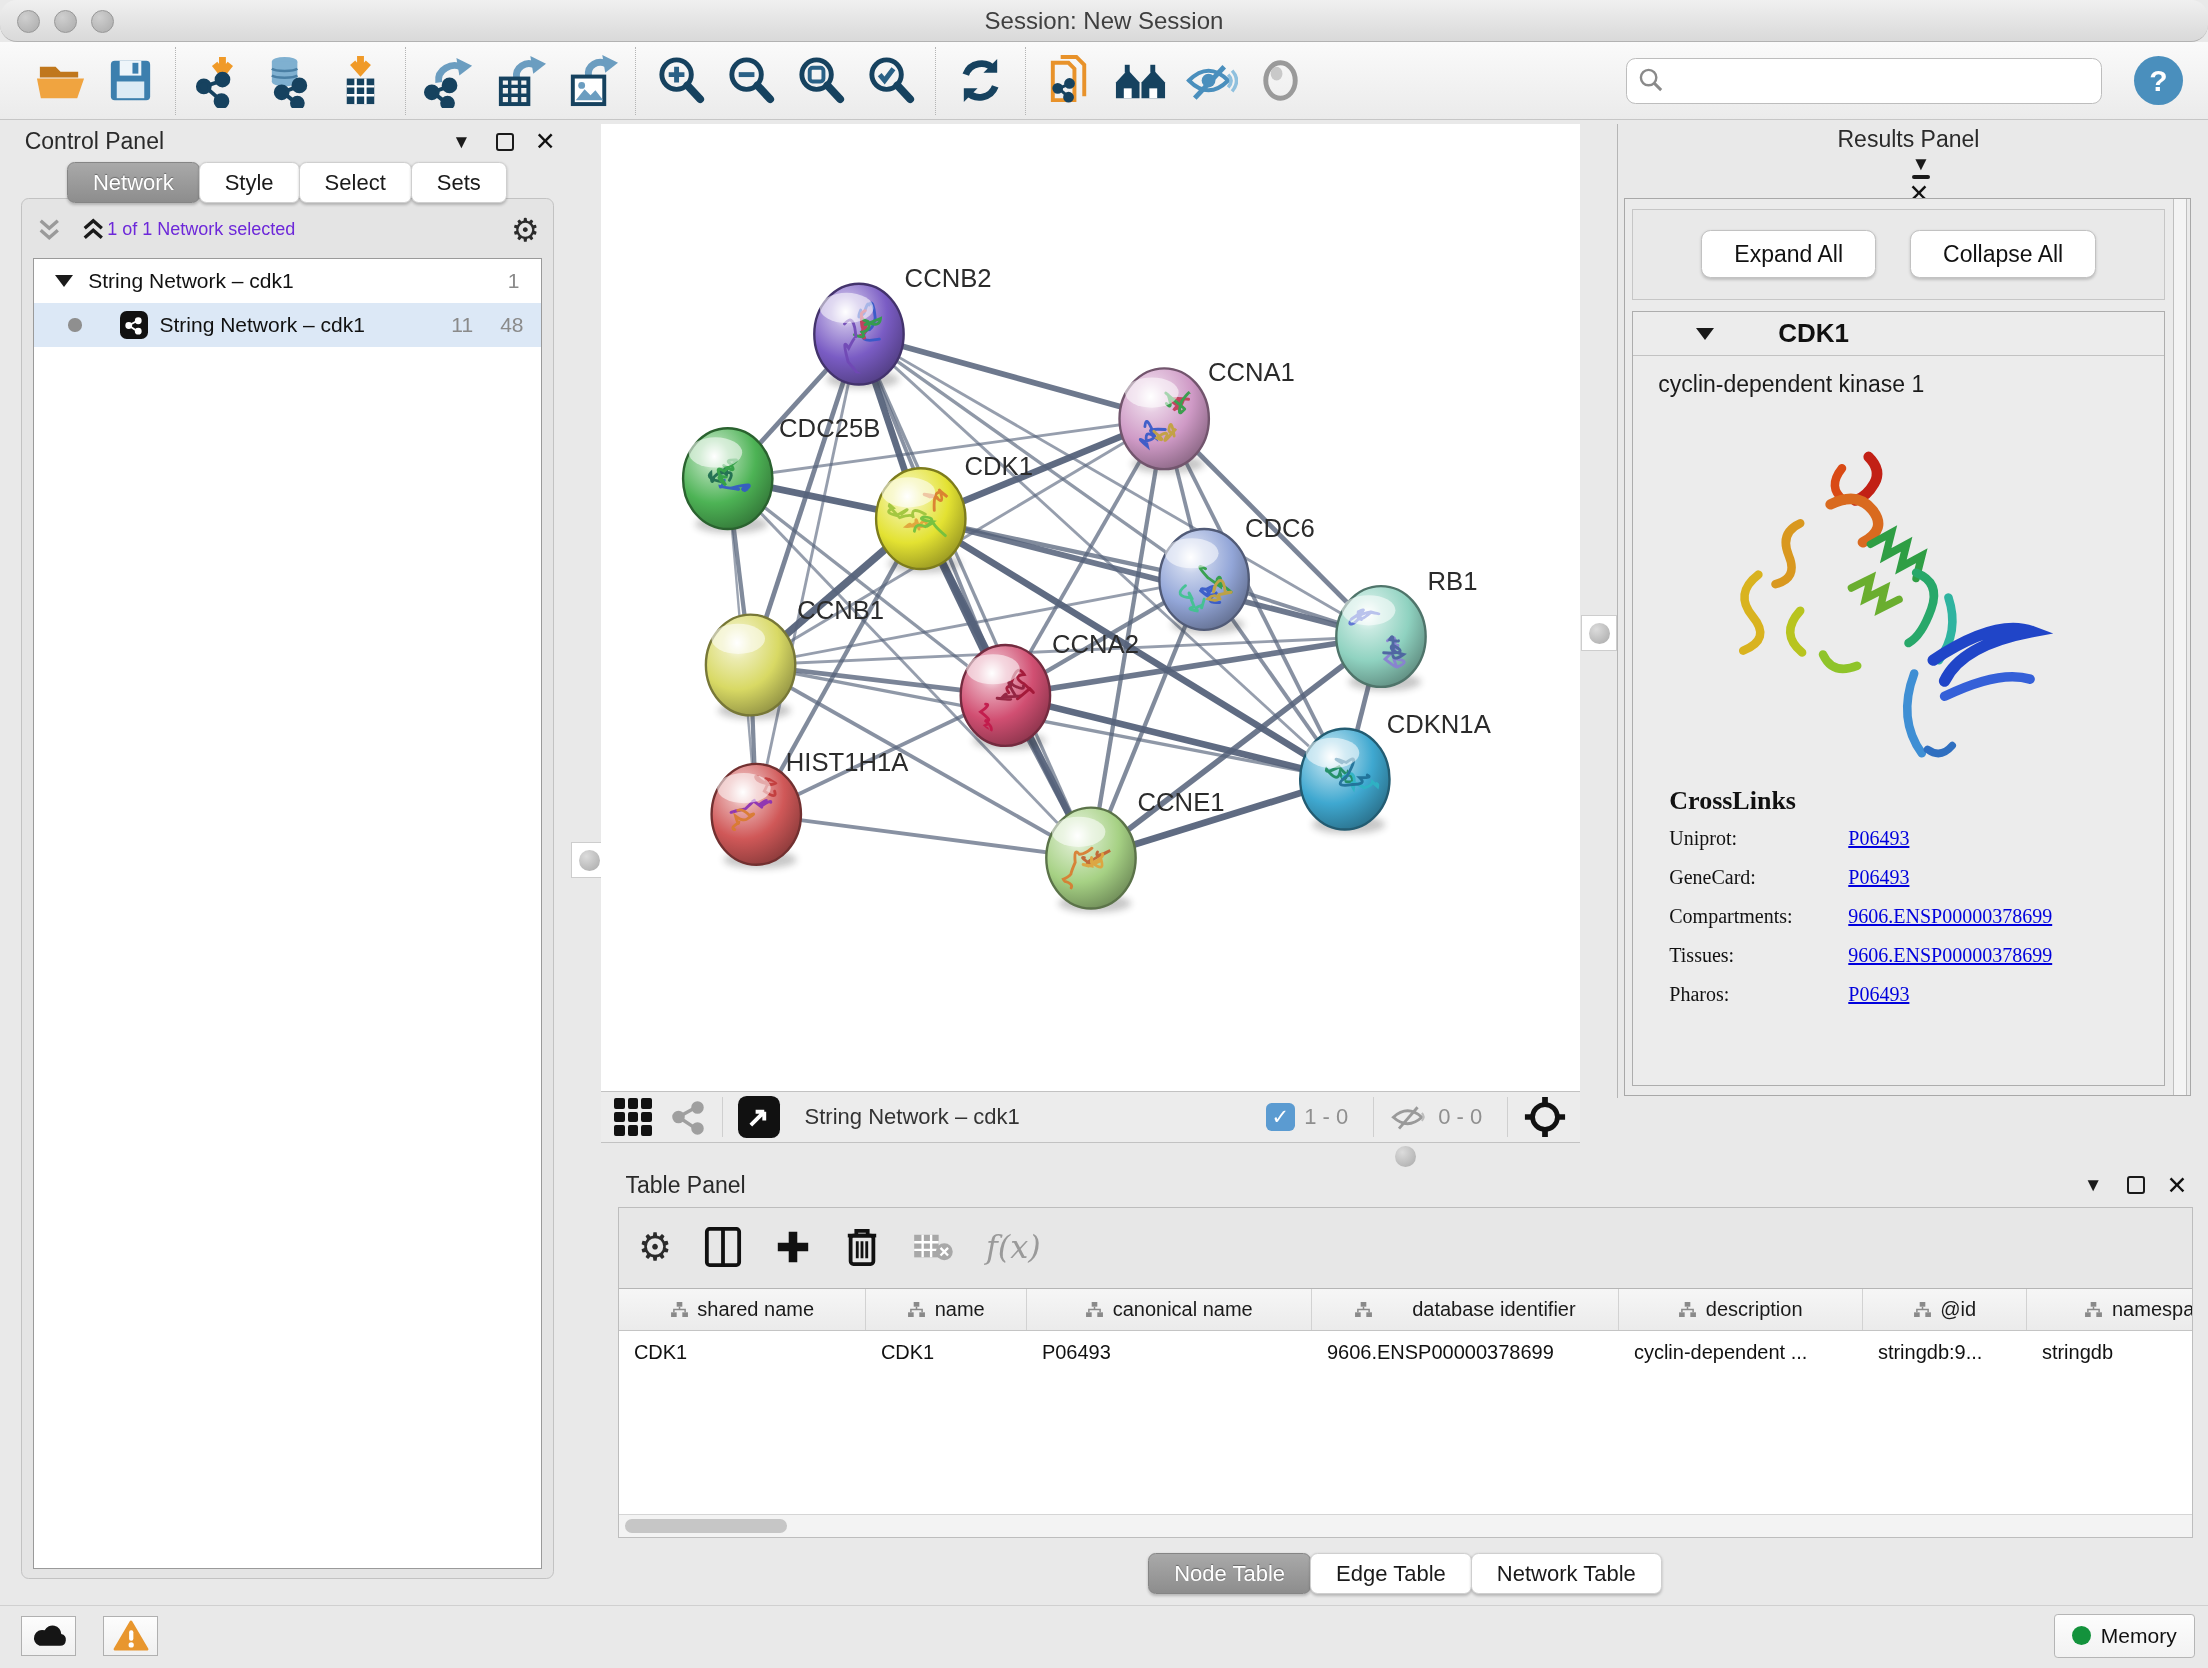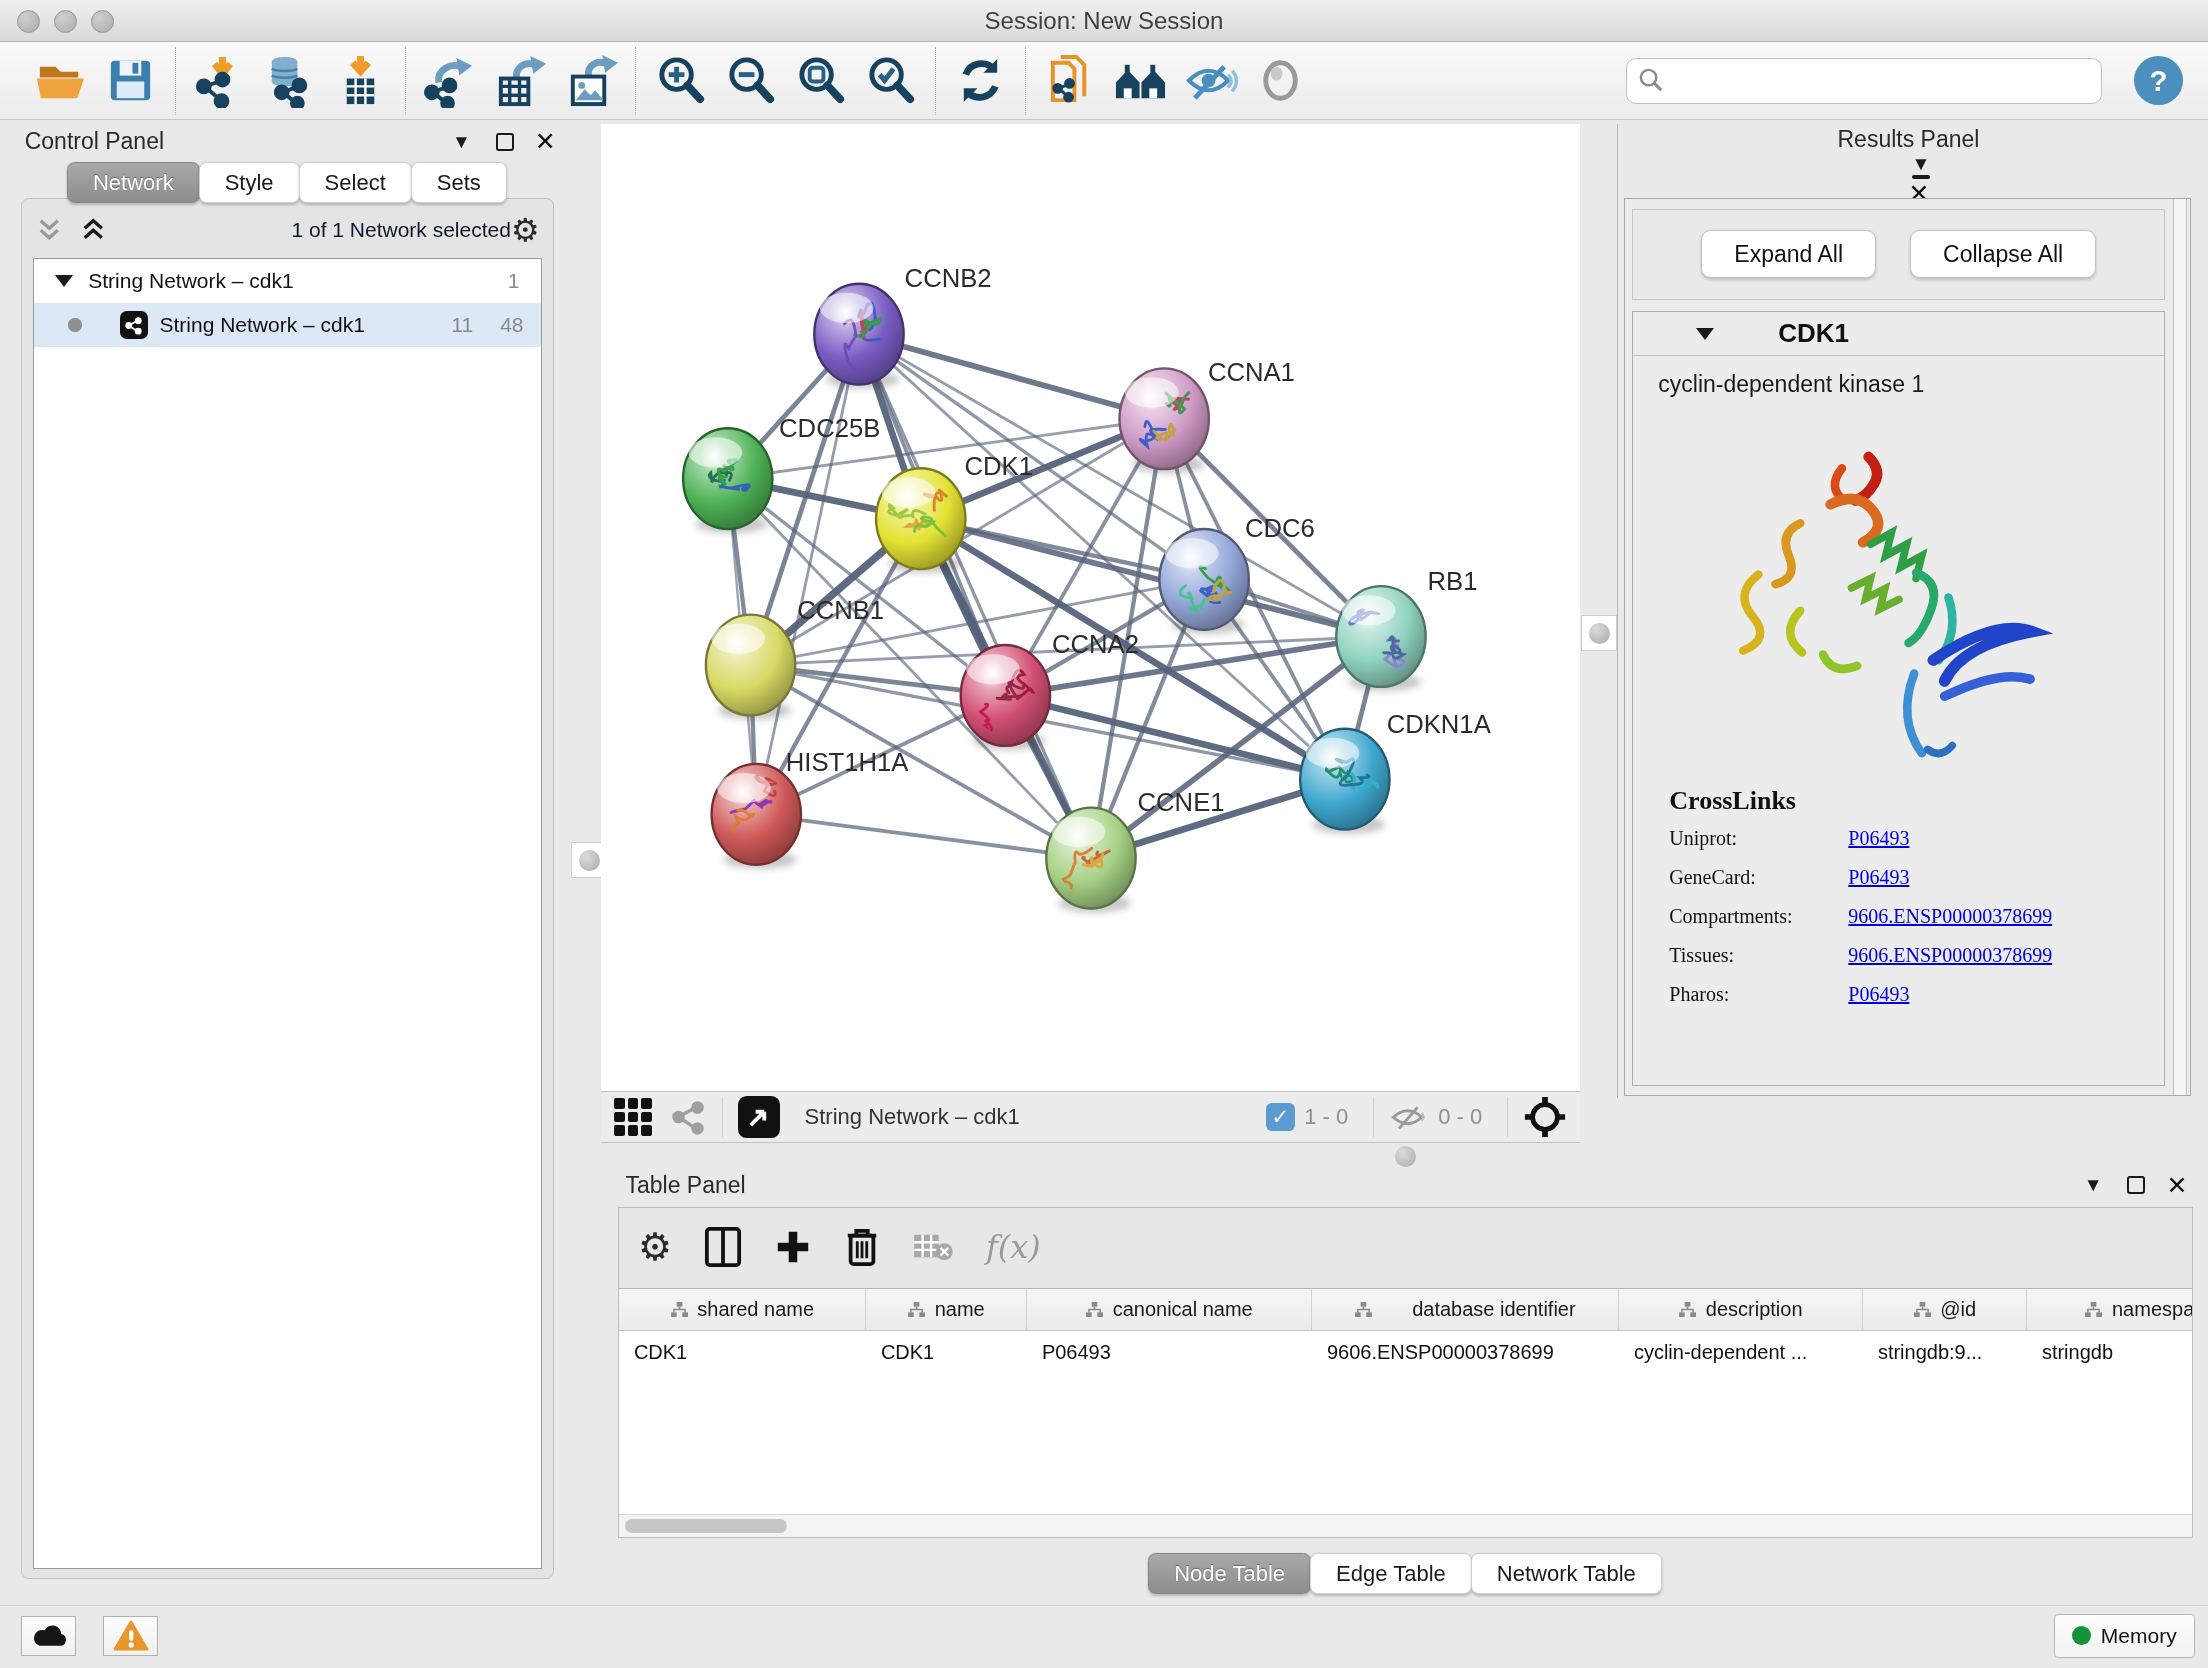--- a/index.html
+++ b/index.html
@@ -2,21 +2,21 @@
 <html style="font-size:15px"><head>
 <meta charset="utf-8">
 <style>
   * { margin:0; padding:0; box-sizing:border-box; }
   html,body { width:2208px; height:1668px; }
   body { font-family:"Liberation Sans","DejaVu Sans",sans-serif; background:#e9e9e9; color:#222; overflow:hidden; }
   .app { position:relative; width:2208px; height:1668px; background:#e9e9e9; }
 
   
   .titlebar { position:absolute; left:0; top:0; width:2208px; height:42px;
-    background:linear-gradient(#f0f0f0,#d9d9d9); border-bottom:1px solid #b2b2b2; }
+    background:linear-gradient(#f0f0f0,#d9d9d9); border-bottom:1px solid #b2b2b2;border-radius:17px; }
   .tl { position:absolute; top:9.5px; width:23px; height:23px; border-radius:50%;
     background:radial-gradient(circle at 35% 30%, #cfcfcf,#ababab); border:1px solid #979797; }
   .title-text { position:absolute; left:0; right:0; top:0; height:42px; line-height:42px;
     text-align:center; font-size:24px; color:#3f3f3f; }
 
   
   .toolbar { position:absolute; left:0; top:42px; width:2208px; height:78px;
     background:linear-gradient(#fafafa,#ebebeb); border-bottom:1px solid #c6c6c6;
     display:flex; align-items:center; padding:0 25px; }
   .tbtn { width:70px; height:61px; display:flex; align-items:center; justify-content:center; flex:0 0 auto; }
@@ -40,21 +40,21 @@
   .tab.sel { background:linear-gradient(#a9a9a9,#8d8d8d); color:#fff; border-color:#858585;
     text-shadow:0 -1px 1px rgba(0,0,0,.35); }
 
   
   .control-panel { position:absolute; left:11.4px; top:124px; width:552px; height:1459px; }
   .cp-head { position:absolute; left:13.3px; right:7.6px; top:1.9px; height:32px; }
   .cp-tabs { position:absolute; left:0; right:0; top:38px; }
   .cp-box { position:absolute; left:9.5px; right:9.5px; top:74px; bottom:3.8px; background:#e4e4e4;
     border:1px solid #c2c2c2; border-radius:7.6px; }
   .cp-gearrow { position:absolute; left:13.3px; right:13.3px; top:7.6px; height:46px; display:flex; align-items:center; }
-  .cp-status { flex:1; text-align:right; font-size:21px; color:#0f172a; }
+  .cp-status { flex:1; text-align:left; font-size:18px; color:#6d28d9; }
   .gear { font-family:"DejaVu Sans",sans-serif; font-size:32px; color:#2b2b2b; line-height:1; }
   .tree { position:absolute; left:11.4px; right:11.4px; top:59px; bottom:9.5px; background:#fff; border:1px solid #9a9a9a; }
   .trow { height:44px; display:flex; align-items:center; font-size:21px; color:#111; }
   .trow.sel { background:#dce8f6; }
   .tri { width:0; height:0; border-left:9.5px solid transparent; border-right:9.5px solid transparent;
     border-top:12.4px solid #1a1a1a; margin:0 15px 0 21px; }
   .dot { width:13.3px; height:13.3px; border-radius:50%; background:#8f8f8f; margin:0 0 0 34px; }
   .nicon { width:28.5px; height:28.5px; background:#111; border-radius:6.7px; margin:0 11.4px 0 38px;
     display:flex; align-items:center; justify-content:center; }
   .tnum { color:#8a8a8a; }

